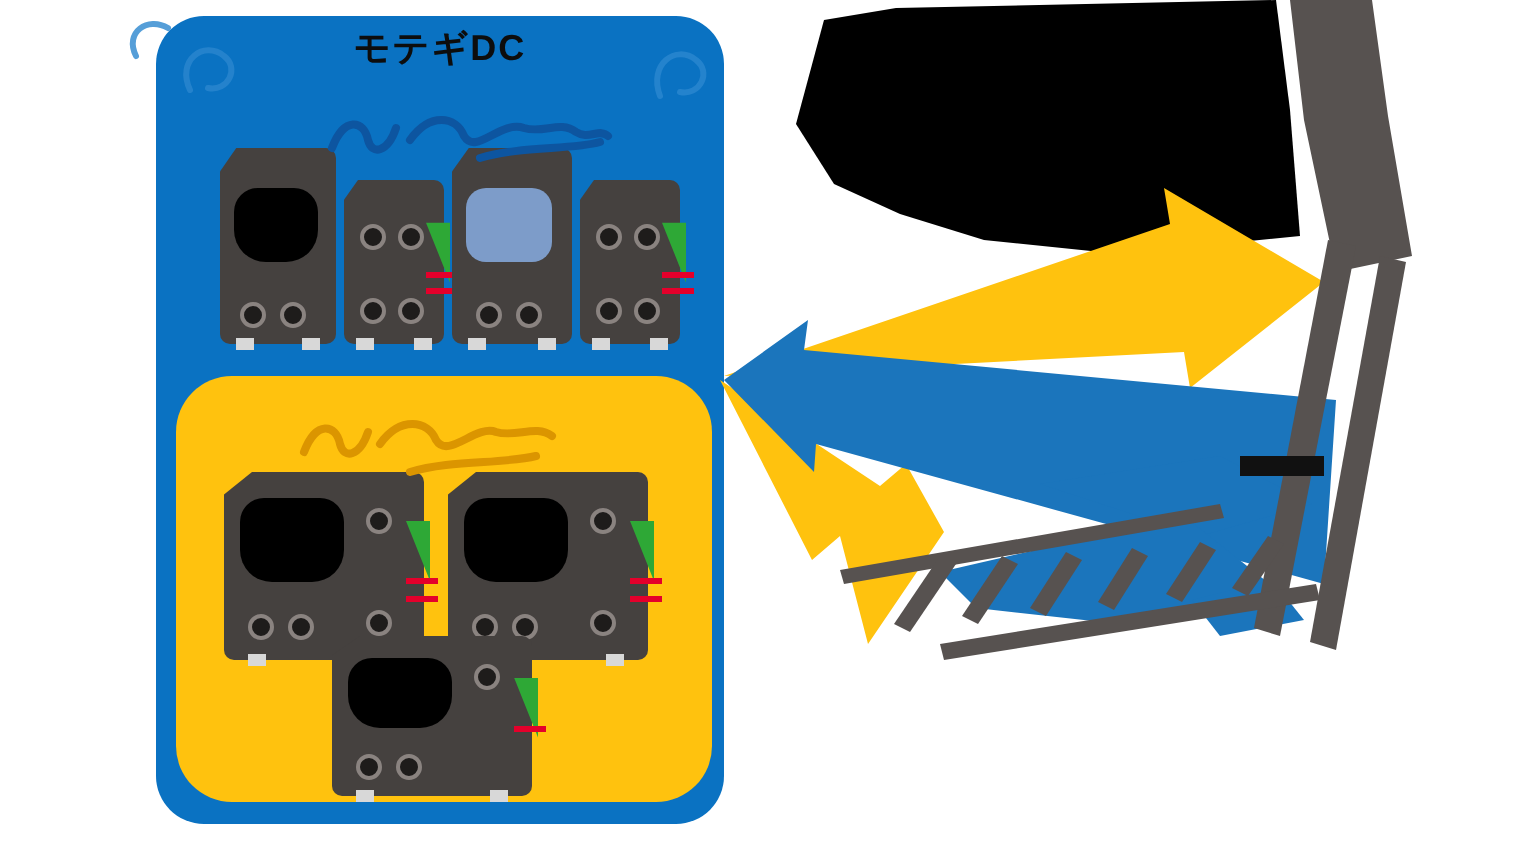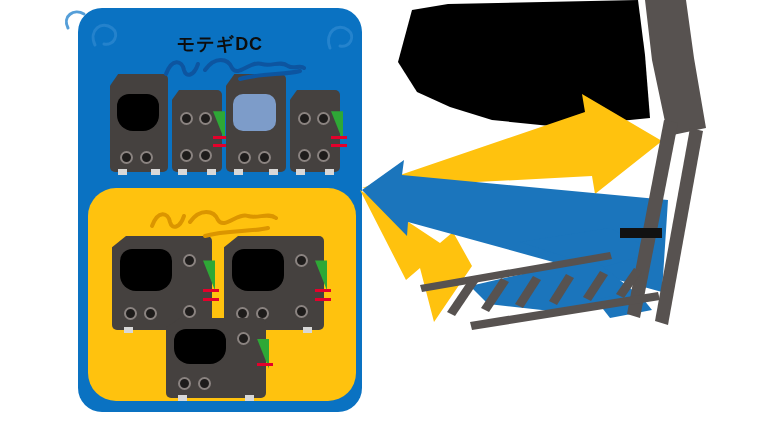--- a/index.html
+++ b/index.html
@@ -6,21 +6,21 @@
   .stage{
     position:relative;width:760px;height:421px;background:#ffffff;
     overflow:hidden;font-family:"Liberation Sans", sans-serif;
   }
   
   .dc-box{
     position:absolute;left:78px;top:8px;width:284px;height:404px;
     background:#0A72C2;border-radius:24px;
   }
   .dc-label{
-    position:absolute;left:78px;top:32px;width:284px;text-align:center;
+    position:absolute;left:78px;top:12px;width:284px;text-align:center;
     font-size:18px;font-weight:bold;color:#0d0d0d;letter-spacing:1px;
   }
   .inner-box{
     position:absolute;left:88px;top:188px;width:268px;height:213px;
     background:#FFC20E;border-radius:28px;
   }
   
   .srv{position:absolute;}
   .srv-body{
     position:absolute;left:0;top:0;width:100%;height:100%;

